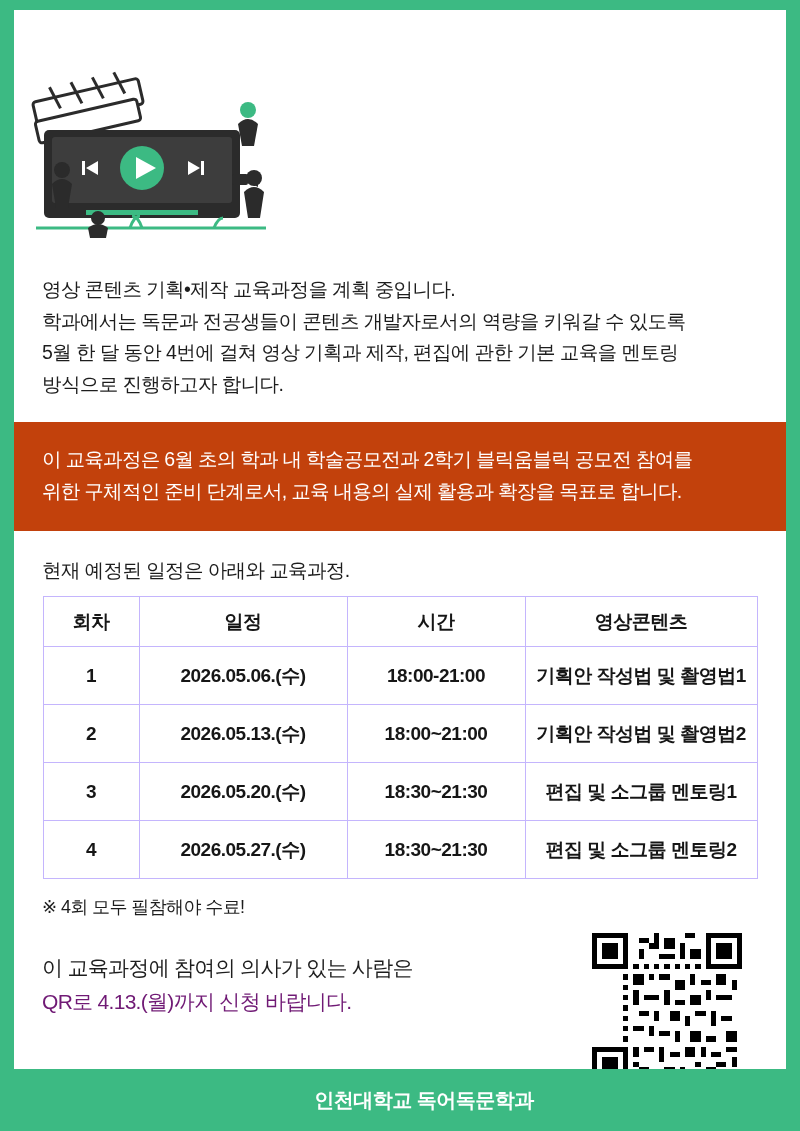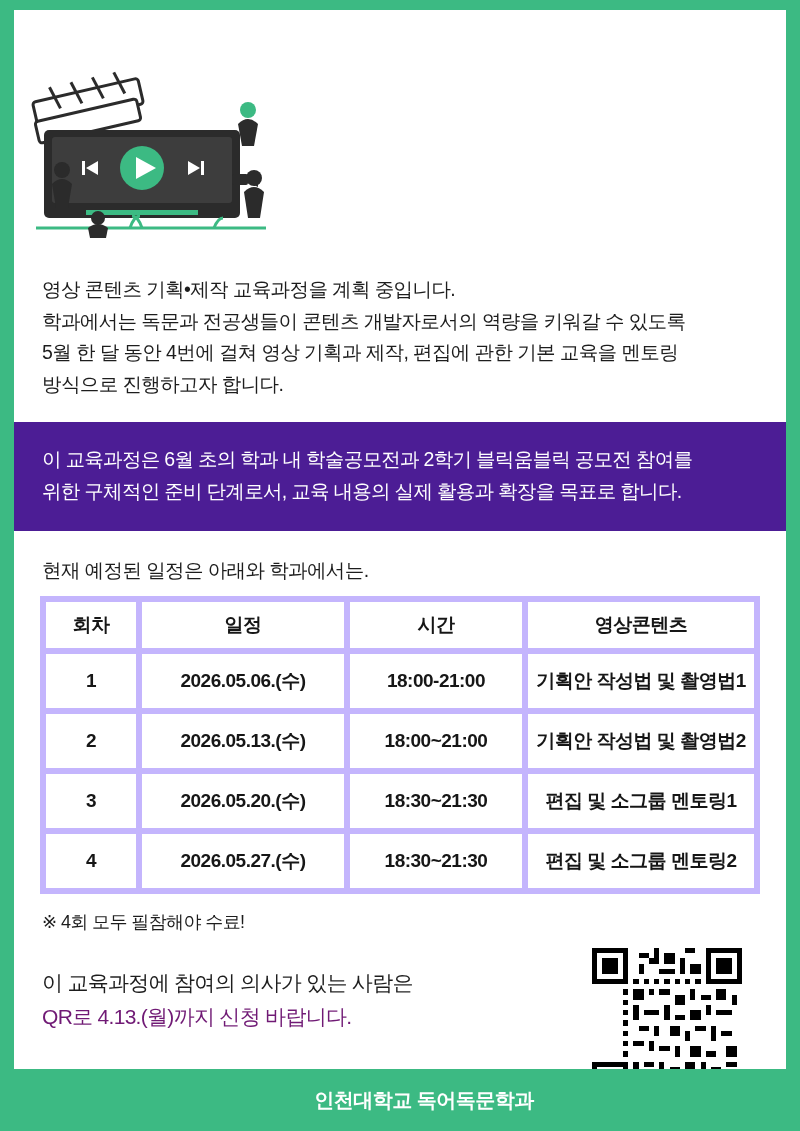--- a/index.html
+++ b/index.html
@@ -78,21 +78,21 @@
     padding: 26px 48px 22px 42px;
     font-size: 19.5px;
     line-height: 1.62;
     color: #1d1d1d;
     letter-spacing: -0.6px;
   }
   .intro p { margin: 0; }
 
   
   .band {
-    background: #4c1d95;
+    background: #c2410c;
     color: #ffffff;
     padding: 22px 46px 24px 42px;
     font-size: 19.5px;
     line-height: 1.62;
     letter-spacing: -0.7px;
   }
   .band p { margin: 0; }
 
   
   .sched-lead {
@@ -102,21 +102,21 @@
     color: #1d1d1d;
   }
 
   table.sched {
     width: 714px;
     margin: 0 auto;
     border-collapse: collapse;
     table-layout: fixed;
   }
   table.sched th, table.sched td {
-    border: 6px solid #c4b5fd;
+    border: 1px solid #c4b5fd;
     text-align: center;
     font-size: 19px;
     font-weight: bold;
     color: #161616;
     padding: 14px 2px;
     letter-spacing: -0.5px;
   }
   table.sched th { height: 50px; padding: 10px 2px; }
   table.sched td { height: 58px; }
   col.c1 { width: 96px; }
@@ -238,21 +238,21 @@
     <p>학과에서는 독문과 전공생들이 콘텐츠 개발자로서의 역량을 키워갈 수 있도록</p>
     <p>5월 한 달 동안 4번에 걸쳐 영상 기획과 제작, 편집에 관한 기본 교육을 멘토링</p>
     <p>방식으로 진행하고자 합니다.</p>
   </div>
 
   <div class="band">
     <p>이 교육과정은 6월 초의 학과 내 학술공모전과 2학기 블릭움블릭 공모전 참여를</p>
     <p>위한 구체적인 준비 단계로서, 교육 내용의 실제 활용과 확장을 목표로 합니다.</p>
   </div>
 
-  <div class="sched-lead">현재 예정된 일정은 아래와 학과에서는.</div>
+  <div class="sched-lead">현재 예정된 일정은 아래와 교육과정.</div>
 
   <table class="sched">
     <colgroup>
       <col class="c1">
         <col class="c2">
         <col class="c3">
         <col class="c4">
     </colgroup>
     <thead>
       <tr>

